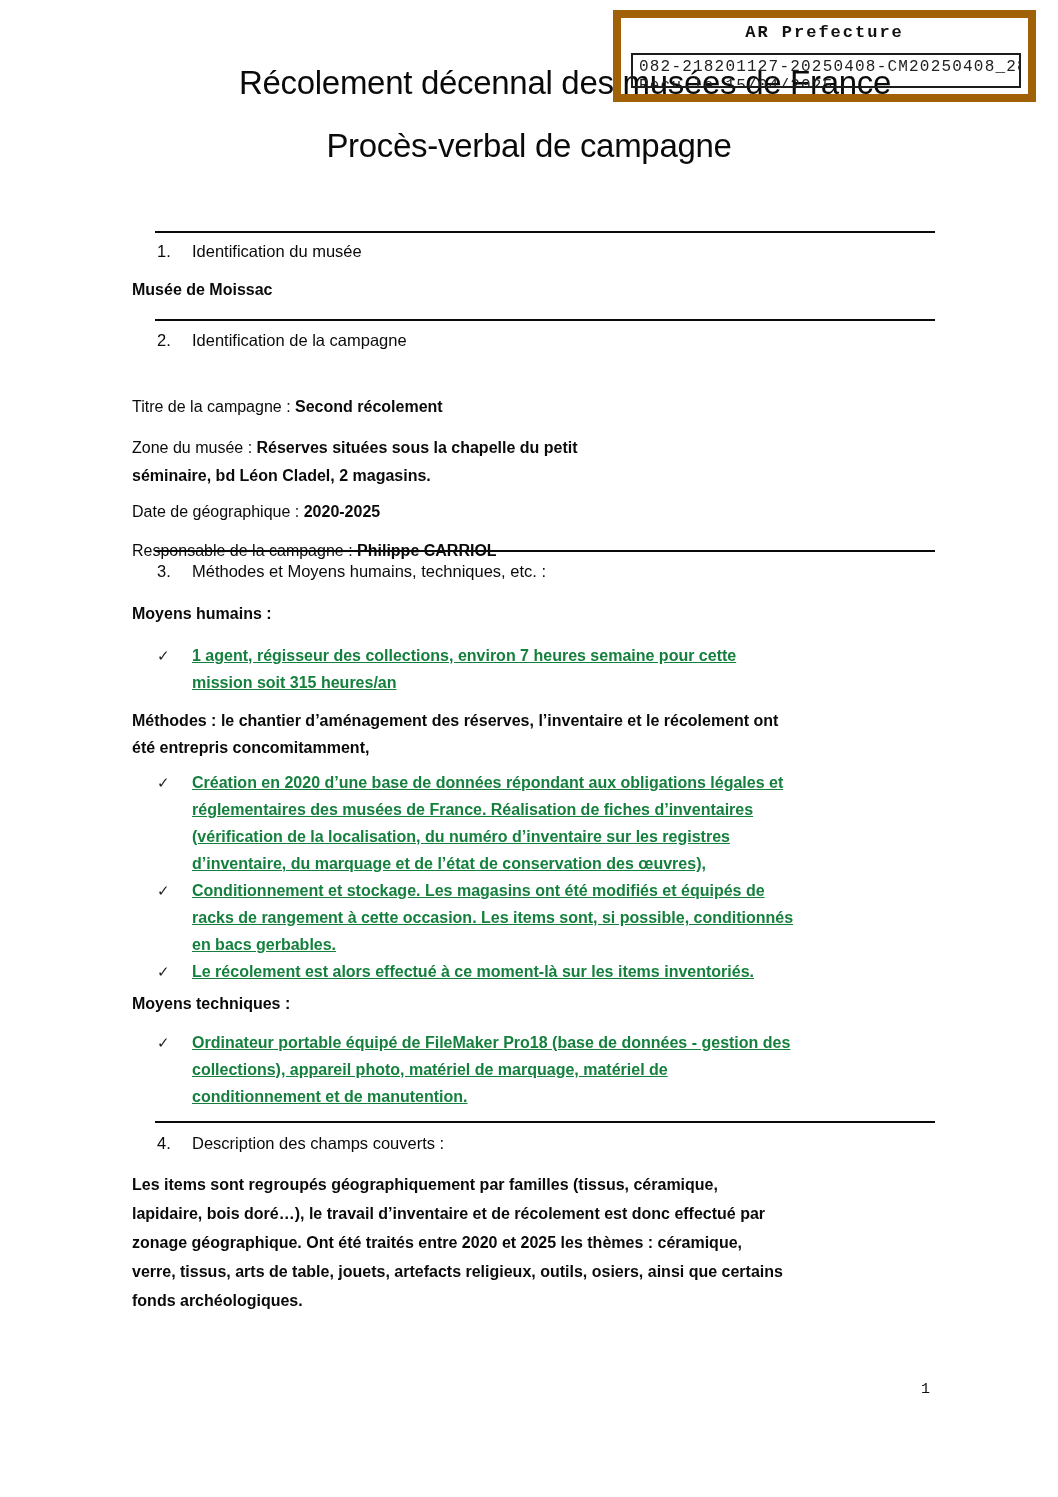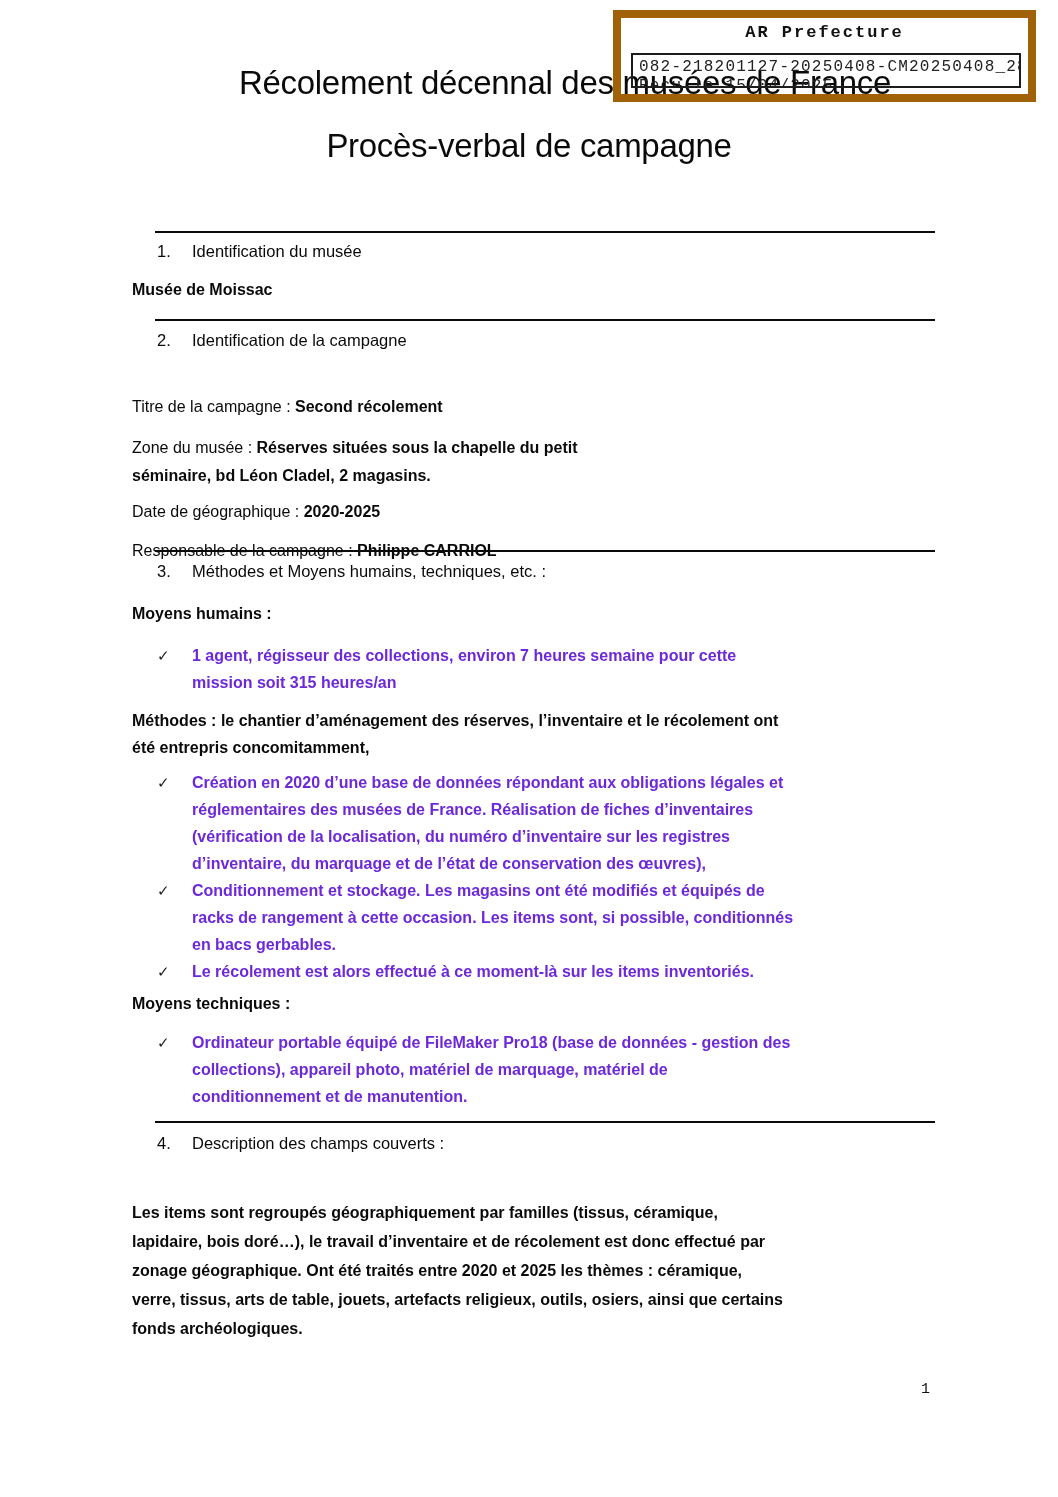--- a/index.html
+++ b/index.html
@@ -104,24 +104,25 @@
   .bullet .check {
     width: 35px; flex: 0 0 35px;
     font-size: 15px;
     color: #1d1d1d;
     font-weight: 400;
   }
   .bullet .btext {
     flex: 1;
     font-weight: bold;
     white-space: pre-line;
-    color: #6d28d9;
+    color: #15803d;
+    text-decoration: underline;
   }
   .lh28 { line-height: 28px; }
-  .lh29 { line-height: 29px; margin-top: 28px; }
+  .lh29 { line-height: 29px; }
   .page-num {
     position: absolute;
     left: 921px;
     top: 1381px;
     font-family: "Liberation Mono", monospace;
     font-size: 15px;
     color: #111;
   }
 </style>
 </head>

